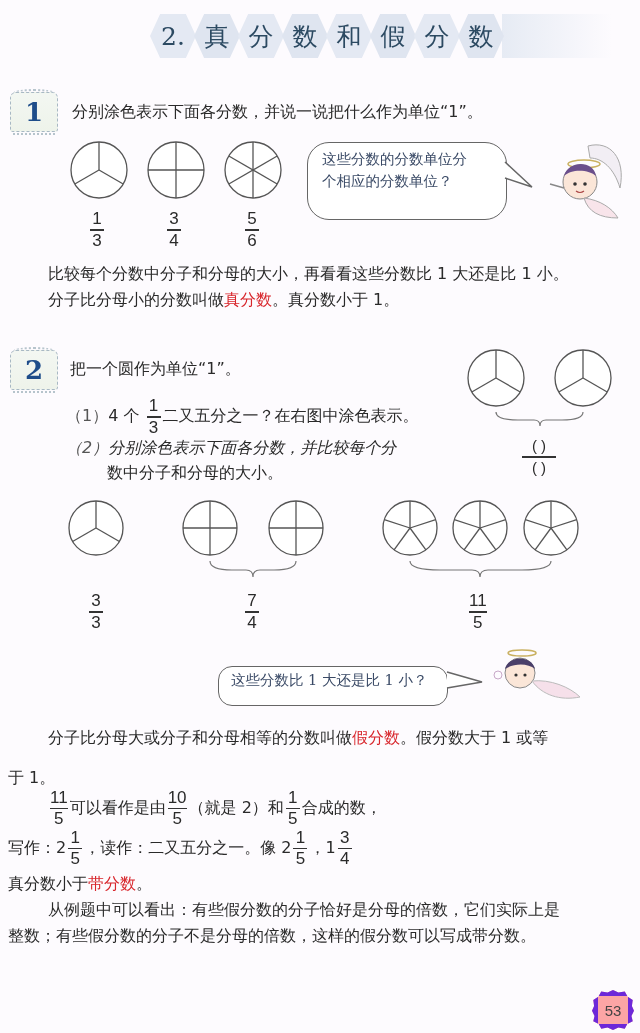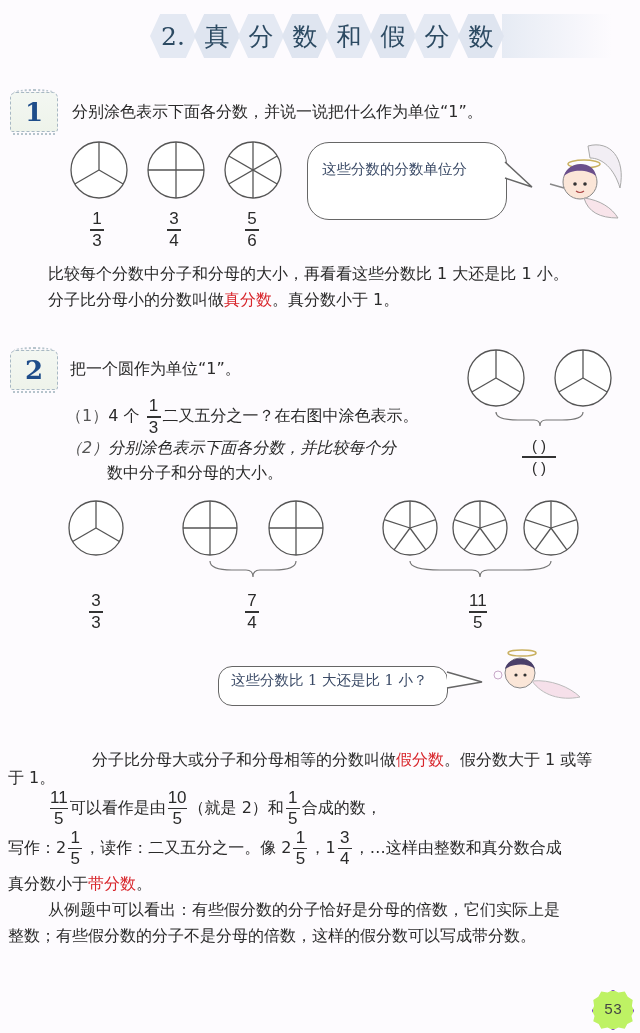--- a/index.html
+++ b/index.html
@@ -50,30 +50,30 @@
   .red { color: #d8262c; font-weight: normal; }
   .frac {
     display: inline-flex; flex-direction: column; align-items: center;
     vertical-align: middle; font-family: "Liberation Sans", sans-serif;
     font-size: 17px; line-height: 18px; margin: 0 2px;
   }
   .frac .bar { width: 100%; min-width: 14px; height: 1.5px; background: #333; margin: 1px 0; }
   .bubble {
     position: absolute; border: 1.5px solid #666; border-radius: 22px;
     background: #fff; font-family: "DejaVu Serif", serif;
-    color: #3a4a66; font-size: 14.5px; line-height: 22px; padding: 15px 14px;
+    color: #3a4a66; font-size: 14.5px; line-height: 22px; padding: 5px 14px;
   }
   .bubble-small { border-radius: 14px; padding: 2px 12px; }
   .svgfig { position: absolute; }
   .page-num {
     position: absolute; left: 592px; top: 990px; width: 42px; height: 40px;
-    background: #bef264; border: 1px solid #6d28d9;
+    background: #fca5a5; border: 6px solid #6d28d9;
     clip-path: polygon(50% 0,63% 6%,78% 4%,85% 17%,97% 25%,95% 40%,100% 52%,94% 65%,97% 78%,84% 85%,78% 97%,63% 94%,50% 100%,37% 94%,22% 97%,16% 85%,3% 78%,6% 65%,0 52%,5% 40%,3% 25%,15% 17%,22% 4%,37% 6%);
     display: flex; align-items: center; justify-content: center;
-    font-family: Liberation Mono, monospace; font-size: 15px; color: #444;
+    font-family: Liberation Sans, sans-serif; font-size: 15px; color: #444;
   }
 </style>
 </head>
 <body>
 
 <div class="title-bar">
   <div class="hex">2.</div>
   <div class="hex">真</div>
   <div class="hex">分</div>
   <div class="hex">数</div>
@@ -129,20 +129,21 @@
 <div class="abs" style="left:243px;top:210px;">
   <span class="frac">
       <span>5</span>
       <span class="bar"></span>
       <span>6</span>
     </span>
 </div>
 
 <div class="bubble" style="left:307px;top:142px;width:200px;height:78px;">
   <div>这些分数的分数单位分</div>
+  <div>个相应的分数单位？</div>
 </div>
 <svg class="svgfig" style="left:504px;top:160px;" width="30" height="30">
   <path d="M1 2 L28 27 L1 18" fill="#fff" stroke="#666" stroke-width="1.5"></path>
 </svg>
 
 <svg class="svgfig" style="left:540px;top:138px;" width="92" height="84">
   <path d="M48 8 C70 2 86 20 80 50 C74 30 62 20 50 20 Z" fill="#f2eef4" stroke="#aaa"></path>
   <ellipse cx="44" cy="26" rx="16" ry="4" fill="none" stroke="#c9b060" stroke-width="1.5"></ellipse>
   <circle cx="40" cy="44" r="17" fill="#fbe6d8" stroke="#888"></circle>
   <path d="M24 38 C28 22 54 22 56 38 C50 32 32 30 24 38 Z" fill="#6b4f8c"></path>
@@ -268,21 +269,21 @@
 <svg class="svgfig" style="left:490px;top:645px;" width="100" height="60">
   <ellipse cx="32" cy="8" rx="14" ry="3" fill="none" stroke="#c9b060" stroke-width="1.5"></ellipse>
   <circle cx="30" cy="28" r="15" fill="#fbe6d8" stroke="#888"></circle>
   <path d="M15 24 C18 10 42 10 45 24 C38 18 24 18 15 24 Z" fill="#4a3f6a"></path>
   <circle cx="26" cy="30" r="1.6" fill="#333"></circle>
   <circle cx="35" cy="30" r="1.6" fill="#333"></circle>
   <path d="M42 36 C60 34 80 42 90 52 C70 56 52 50 42 36 Z" fill="#f6e0ea" stroke="#bbb"></path>
   <circle cx="8" cy="30" r="4" fill="none" stroke="#c8a8c8"></circle>
 </svg>
 
-<div class="abs text" style="left:48px;top:748px;margin-left:44px;">
+<div class="abs text" style="left:48px;top:726px;">
   <span>分子比分母大或分子和分母相等的分数叫做</span><span class="red">假分数</span><span>。假分数大于 1 或等</span>
 </div>
 <div class="abs text" style="left:8px;top:766px;">于 1。</div>
 
 <div class="abs text" style="left:48px;top:786px;line-height:44px;">
   <span class="frac">
       <span>11</span>
       <span class="bar"></span>
       <span>5</span>
     </span><span>可以看作是由</span><span class="frac">
@@ -302,21 +303,21 @@
       <span class="bar"></span>
       <span>5</span>
     </span><span>，读作：二又五分之一。像 2</span><span class="frac">
       <span>1</span>
       <span class="bar"></span>
       <span>5</span>
     </span><span>，1</span><span class="frac">
       <span>3</span>
       <span class="bar"></span>
       <span>4</span>
-    </span><span>，…这样由整数和真分数合成</span>
+    </span>
 </div>
 
 <div class="abs text" style="left:8px;top:872px;">
   <span>真分数小于</span><span class="red">带分数</span><span>。</span>
 </div>
 
 <div class="abs text" style="left:48px;top:898px;">从例题中可以看出：有些假分数的分子恰好是分母的倍数，它们实际上是</div>
 <div class="abs text" style="left:8px;top:924px;">整数；有些假分数的分子不是分母的倍数，这样的假分数可以写成带分数。</div>
 
 <div class="page-num">53</div>

